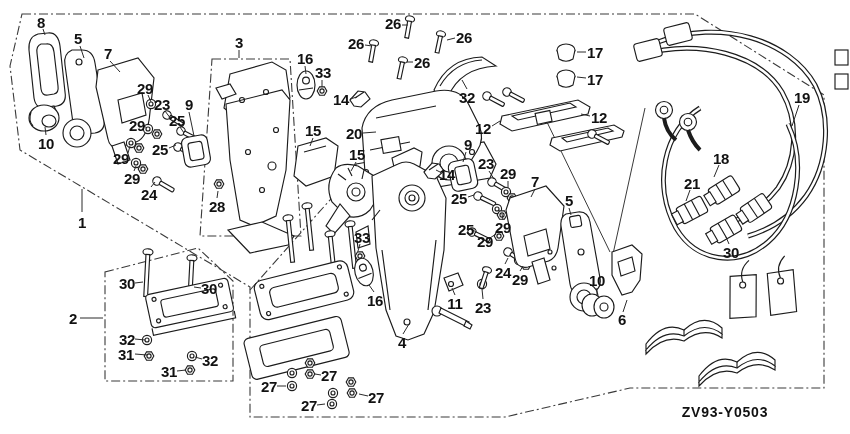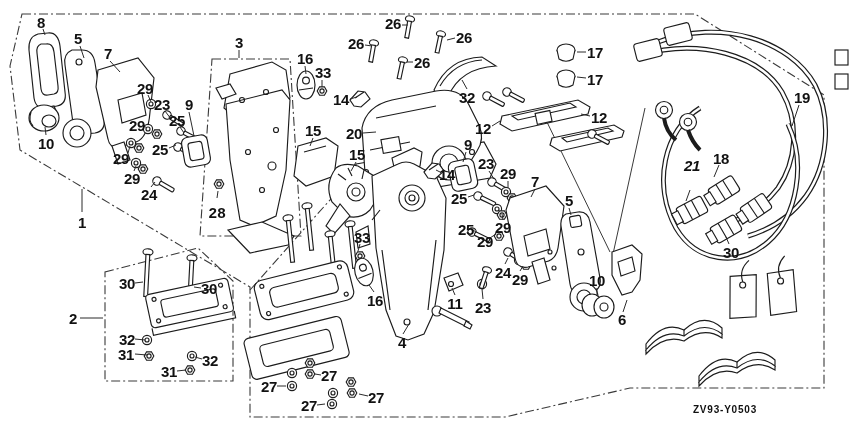--- a/index.html
+++ b/index.html
@@ -3,21 +3,21 @@
 <meta charset="utf-8">
 <style>
   html,body{margin:0;padding:0;background:#fff;}
   .stage{position:relative;width:850px;height:434px;background:#ffffff;overflow:hidden;
          font-family:"Liberation Sans",sans-serif;}
   .stage svg{position:absolute;left:0;top:0;}
   .callout-layer{position:absolute;left:0;top:0;width:850px;height:434px;pointer-events:none;}
   .callout{position:absolute;transform:translate(-50%,-50%);font-size:15px;font-weight:700;
            color:#111;line-height:1;letter-spacing:-0.3px;}
   .diagram-code{position:absolute;left:660px;top:404px;width:130px;text-align:center;
-                font-size:10px;font-weight:700;color:#111;letter-spacing:0.8px;}
+                font-size:14px;font-weight:700;color:#111;letter-spacing:0.8px;}
 </style>
 </head>
 <body>
 
 <div class="stage">
 
 <svg width="850" height="434" viewBox="0 0 850 434">
   <defs>
     <g id="washer">
           <circle r="4.6" fill="#fff" stroke="#1c1c1c"></circle>
@@ -397,25 +397,25 @@
       <div class="callout" style="left: 121px; top: 158px;">29</div>
       <div class="callout" style="left: 132px; top: 178px;">29</div>
       <div class="callout" style="left: 508px; top: 173px;">29</div>
       <div class="callout" style="left: 503px; top: 227px;">29</div>
       <div class="callout" style="left: 485px; top: 241px;">29</div>
       <div class="callout" style="left: 520px; top: 279px;">29</div>
       <div class="callout" style="left: 149px; top: 194px;">24</div>
       <div class="callout" style="left: 503px; top: 272px;">24</div>
       <div class="callout" style="left: 46px; top: 143px;">10</div>
       <div class="callout" style="left: 597px; top: 280px;">10</div>
-      <div class="callout" style="left: 217px; top: 214px; font-family: Liberation Mono, monospace;">28</div>
+      <div class="callout" style="left: 217px; top: 206px;">28</div>
       <div class="callout" style="left: 82px; top: 222px;">1</div>
       <div class="callout" style="left: 73px; top: 318px;">2</div>
       <div class="callout" style="left: 721px; top: 158px;">18</div>
-      <div class="callout" style="left: 692px; top: 165px; font-style: italic;">21</div>
+      <div class="callout" style="left: 692px; top: 183px;">21</div>
       <div class="callout" style="left: 731px; top: 252px;">30</div>
       <div class="callout" style="left: 569px; top: 200px;">5</div>
       <div class="callout" style="left: 535px; top: 181px;">7</div>
       <div class="callout" style="left: 622px; top: 319px;">6</div>
       <div class="callout" style="left: 455px; top: 303px;">11</div>
       <div class="callout" style="left: 375px; top: 300px;">16</div>
       <div class="callout" style="left: 402px; top: 342px;">4</div>
       <div class="callout" style="left: 447px; top: 174px;">14</div>
       <div class="callout" style="left: 362px; top: 237px;">33</div>
       <div class="callout" style="left: 127px; top: 283px;">30</div>

